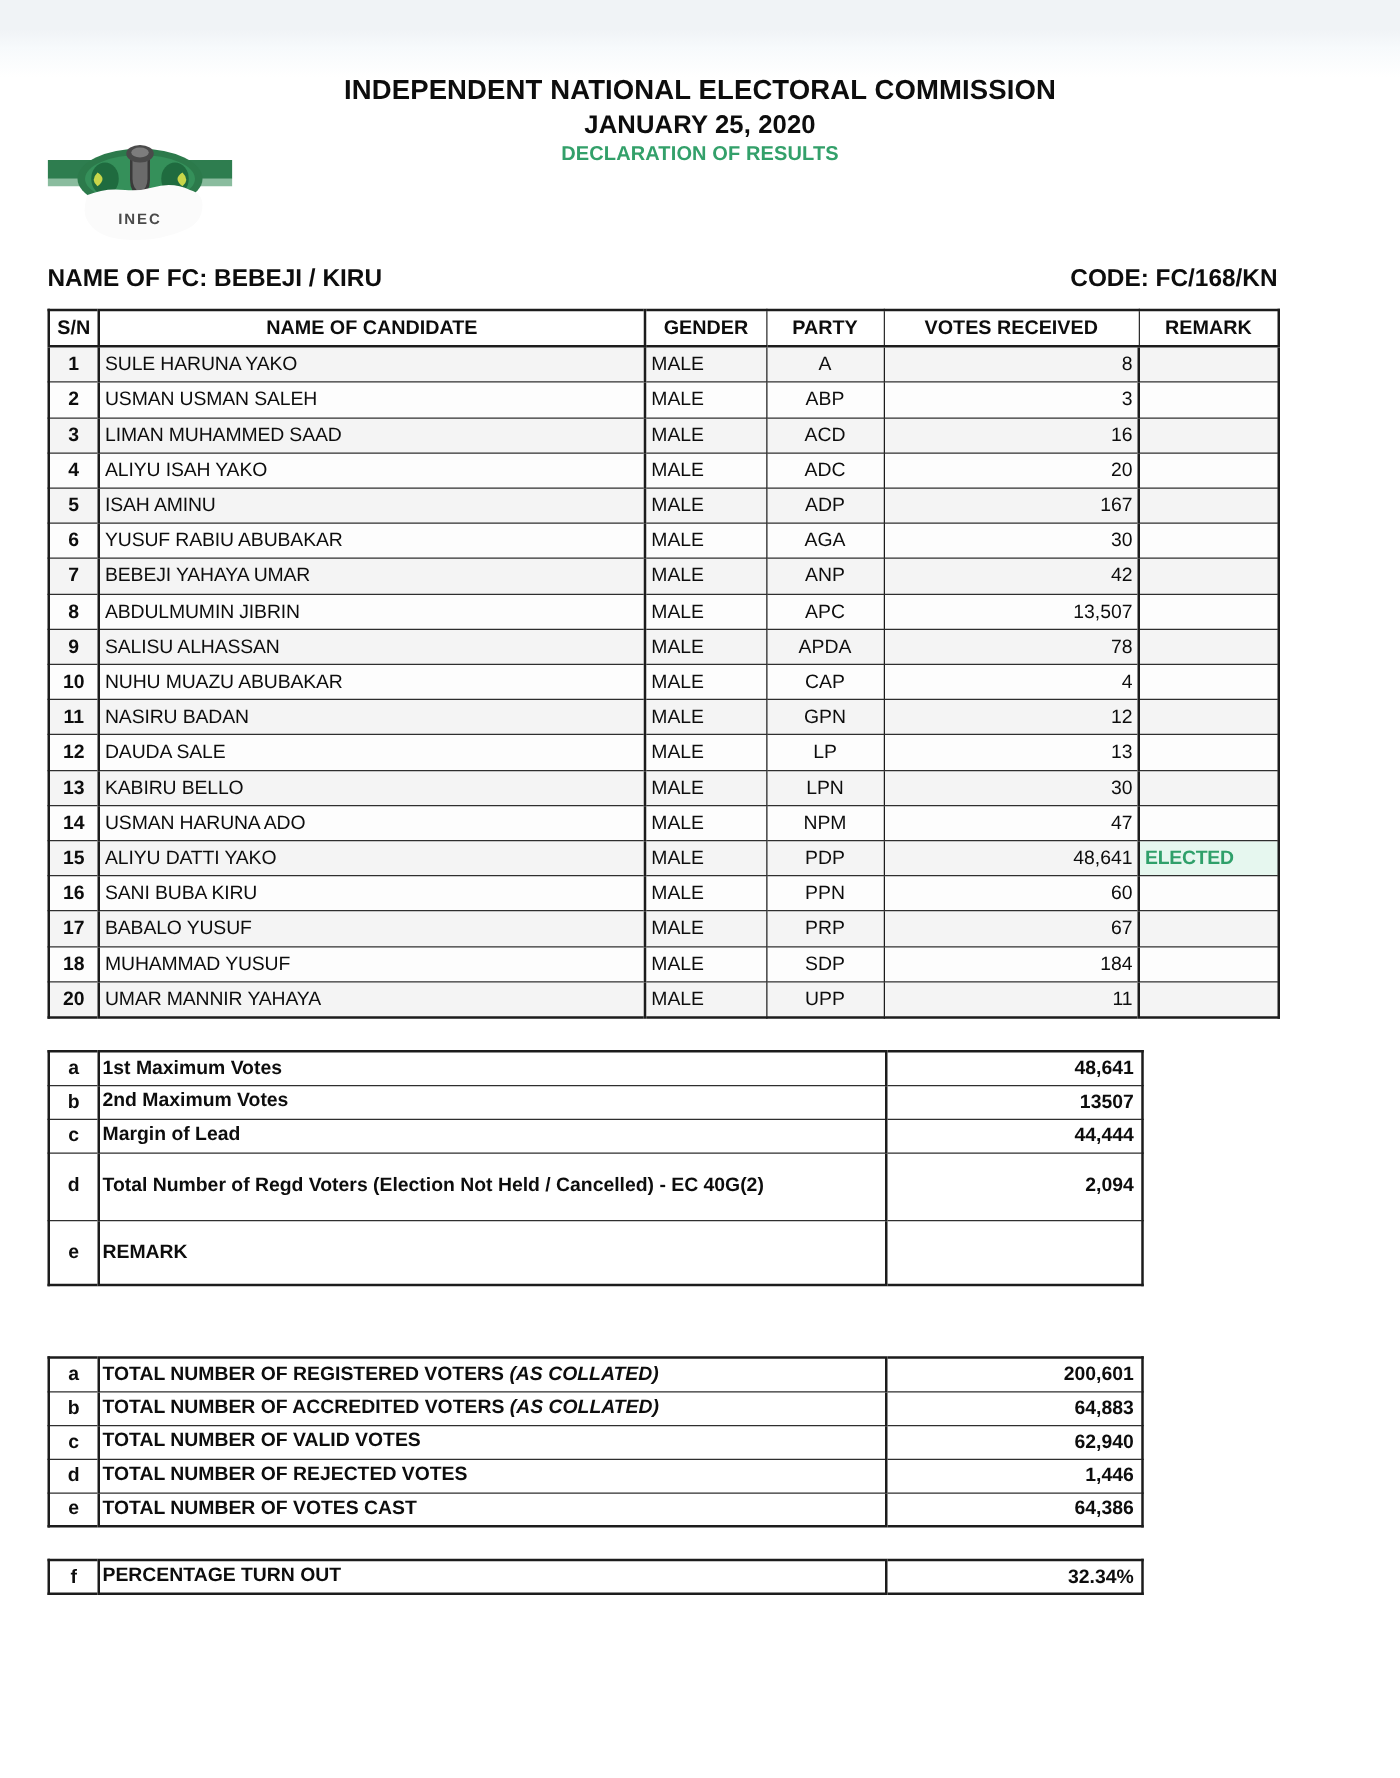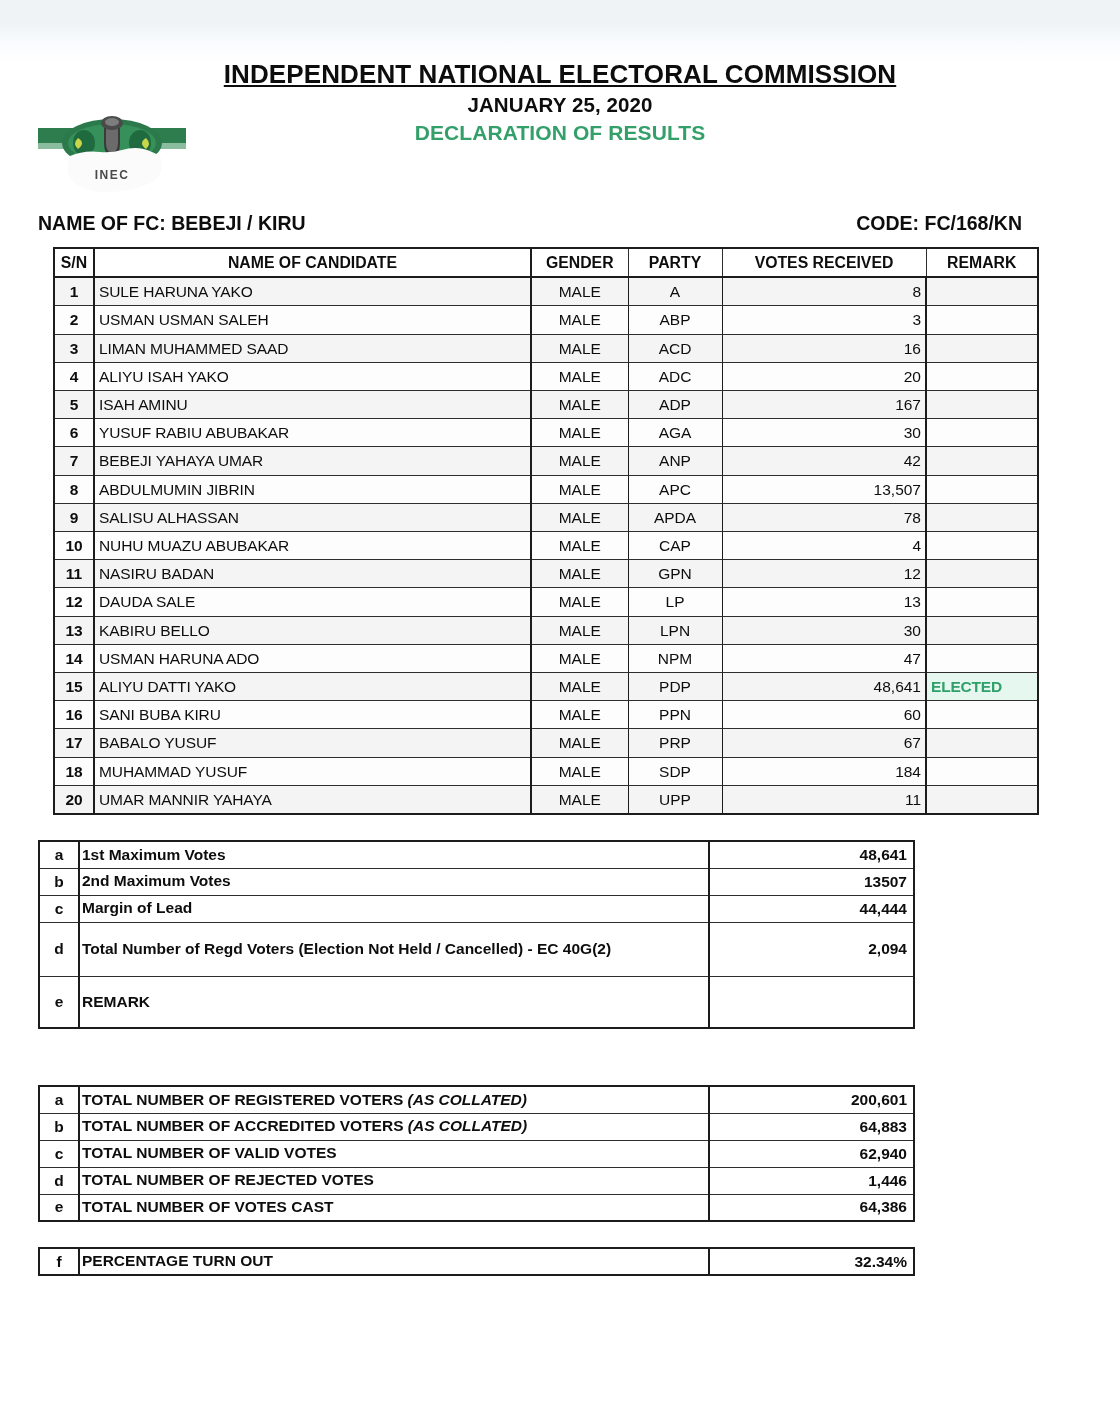--- a/index.html
+++ b/index.html
@@ -40,24 +40,24 @@
     top: 58px; left: 0;
     width: 1120px;
     text-align: center;
   }
   .header .line {
     font-weight: bold;
     letter-spacing: 0.1px;
     line-height: 1.30;
     white-space: nowrap;
   }
-  .h-title   { font-size: 26px; text-decoration: underline; }
+  .h-title   { font-size: 22px; }
   .h-sub     { font-size: 20.5px; }
   .h-date    { font-size: 20.5px; }
-  .h-decl    { font-size: 21px; color: #33a06a; margin-top: 1px; }
+  .h-decl    { font-size: 16px; color: #33a06a; margin-top: 1px; }
 
   
   .logo {
     position: absolute;
     top: 112px; left: 38px;
     width: 148px; height: 80px;
     overflow: hidden;
   }
   .logo-bg {
     position: absolute; inset: 0;
@@ -73,21 +73,21 @@
     display: flex;
     justify-content: space-between;
     align-items: baseline;
     font-size: 19.5px;
     font-weight: bold;
   }
 
   
   .main-table {
     position: absolute;
-    top: 247px; left: 53px;
+    top: 247px; left: 38px;
     width: 984px;
     border-collapse: collapse;
     table-layout: fixed;
     font-size: 15.5px;
   }
   .main-table th, .main-table td {
     border: 1px solid #2e2e2e;
     padding: 0 4px;
     height: 27.2px;
     line-height: 27.2px;
@@ -108,21 +108,21 @@
   .main-table thead th.th-name,
   .main-table tbody td.c-name {
     border-right: 2px solid #1c1c1c;
   }
   .main-table tbody td.c-gender { border-right: 1.6px solid #1c1c1c; }
   .main-table tbody td.c-party  { border-right: 1.6px solid #1c1c1c; }
   .main-table tbody td.c-votes  { border-right: 2px solid #1c1c1c; }
 
   .c-sn     { text-align: center; font-weight: bold; font-size: 15.5px; }
   .c-name   { text-align: left;  padding-left: 6px; letter-spacing: -0.1px; }
-  .c-gender { text-align: center; }
+  .c-gender { }
   .c-party  { text-align: center; }
   .c-votes  { text-align: right; padding-right: 3px; }
   .c-remark { text-align: left; padding-left: 4px; margin-left: 40px; }
 
   .main-table tbody tr.alt td { background: #f4f4f4; }
   .main-table tbody tr td     { background: #fdfdfd; }
 
   td.elected {
     color: #2fa06a;
     font-weight: bold;

